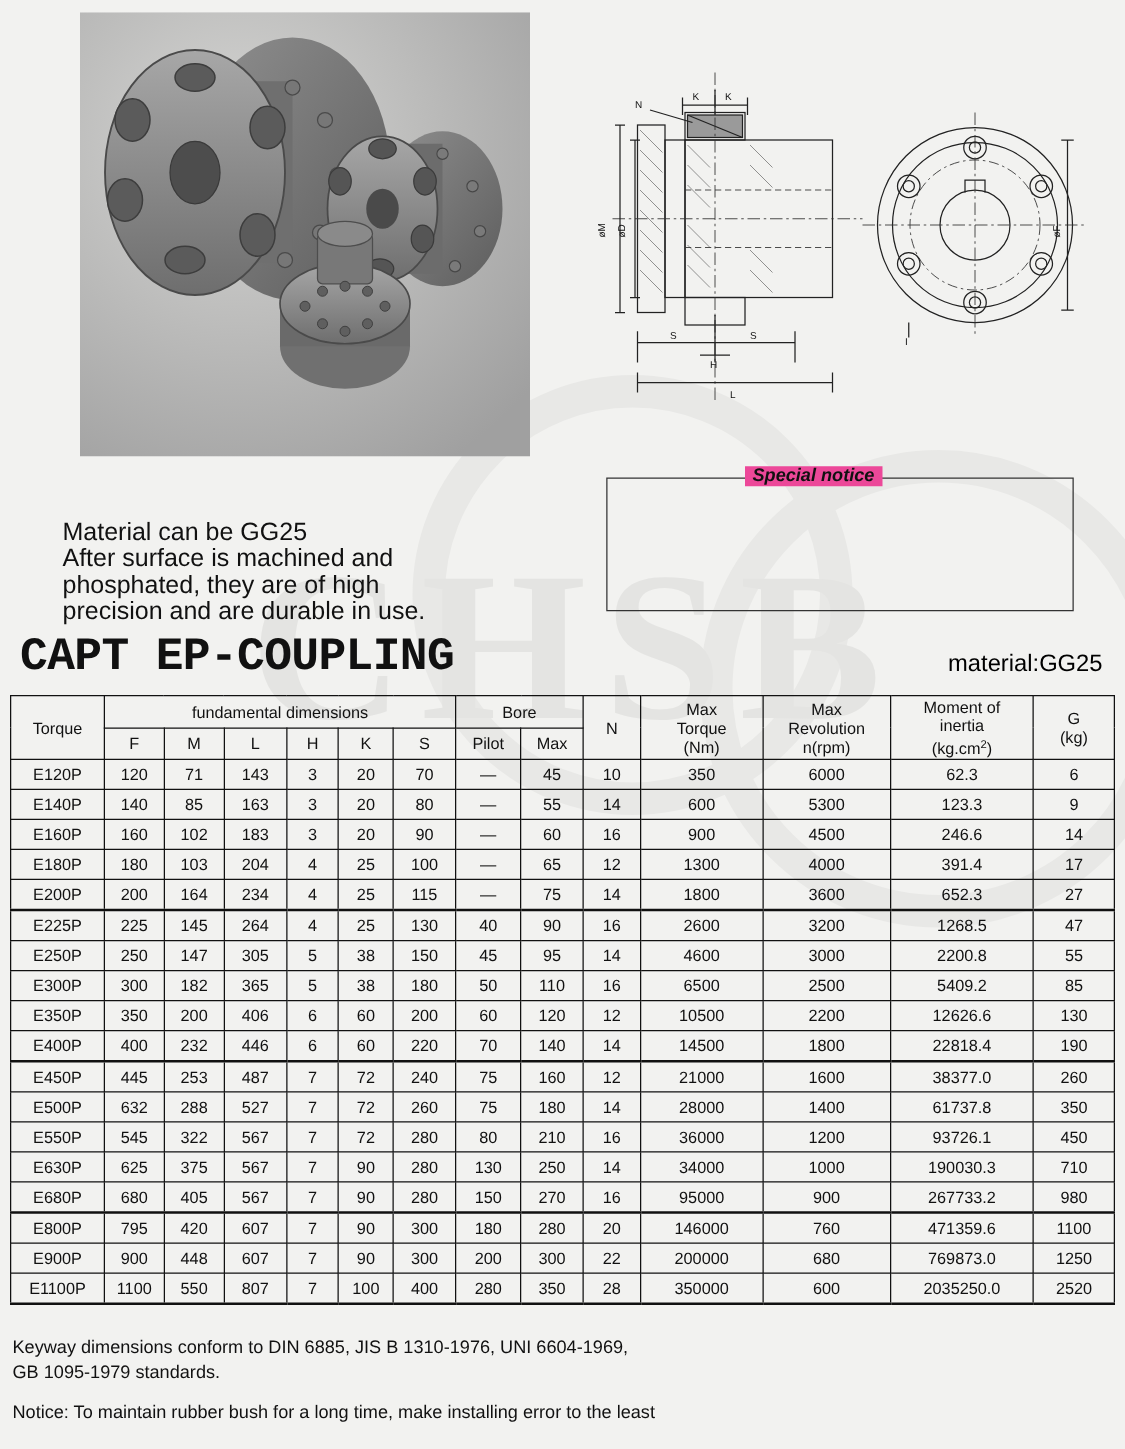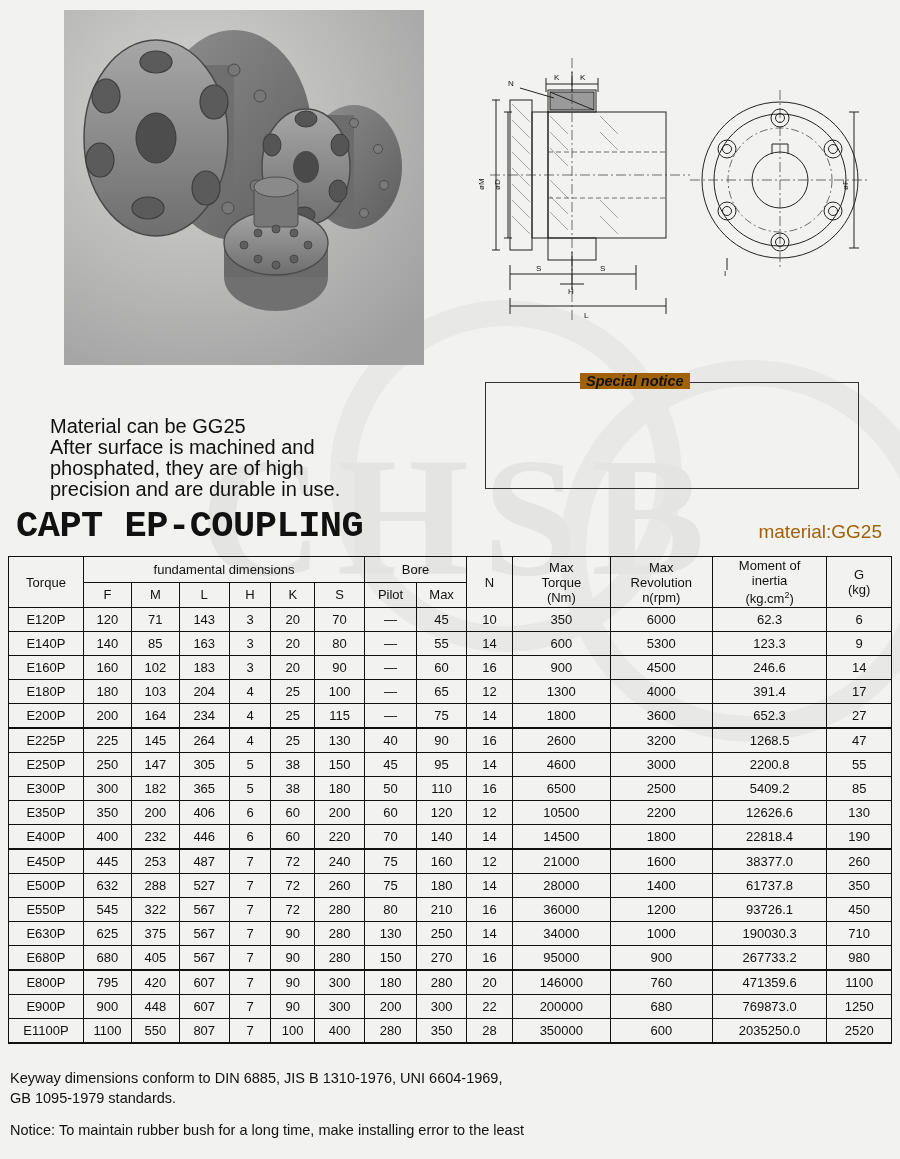--- a/index.html
+++ b/index.html
@@ -45,37 +45,37 @@
     position:absolute;left:50px;top:385px;width:360px;
     font-size:20px;line-height:21px;color:#111;z-index:3;margin-top:31px;
   }
 
   
   .notice-box{
     position:absolute;left:485px;top:382px;width:372px;height:105px;
     border:1px solid #333;z-index:3;background:transparent;
   }
   .notice-title{
-    position:absolute;left:580px;top:373px;background:#a16207;
+    position:absolute;left:596px;top:373px;background:#ec4899;
     padding:0 6px;font-size:14.5px;font-weight:bold;font-style:italic;
     color:#111;z-index:4;
   }
   .notice-body{
     position:absolute;left:496px;top:398px;width:352px;
     font-size:14.5px;line-height:20px;color:#111;z-index:4;
   }
 
   
   .title{
     position:absolute;left:16px;top:505px;font-size:37px;font-weight:bold;
     letter-spacing:-0.5px;color:#111;z-index:3;
     font-family:Liberation Mono, monospace;
   }
   .material-label{
-    position:absolute;right:18px;top:521px;font-size:19px;color:#a16207;z-index:3;
+    position:absolute;right:18px;top:521px;font-size:19px;color:#000000;z-index:3;
   }
 
   
   .tbl-wrap{position:absolute;left:8px;top:556px;width:884px;z-index:3;}
   table.spec{
     border-collapse:collapse;width:884px;
     font-size:13px;background:transparent;
   }
   table.spec th, table.spec td{
     border:1px solid #111;

